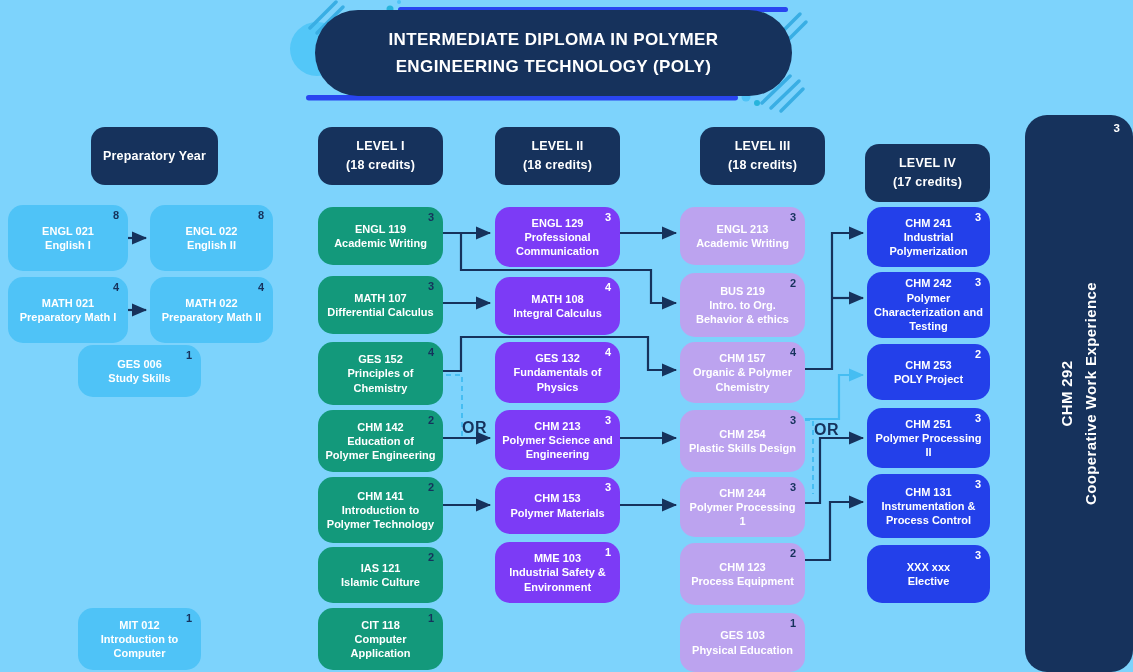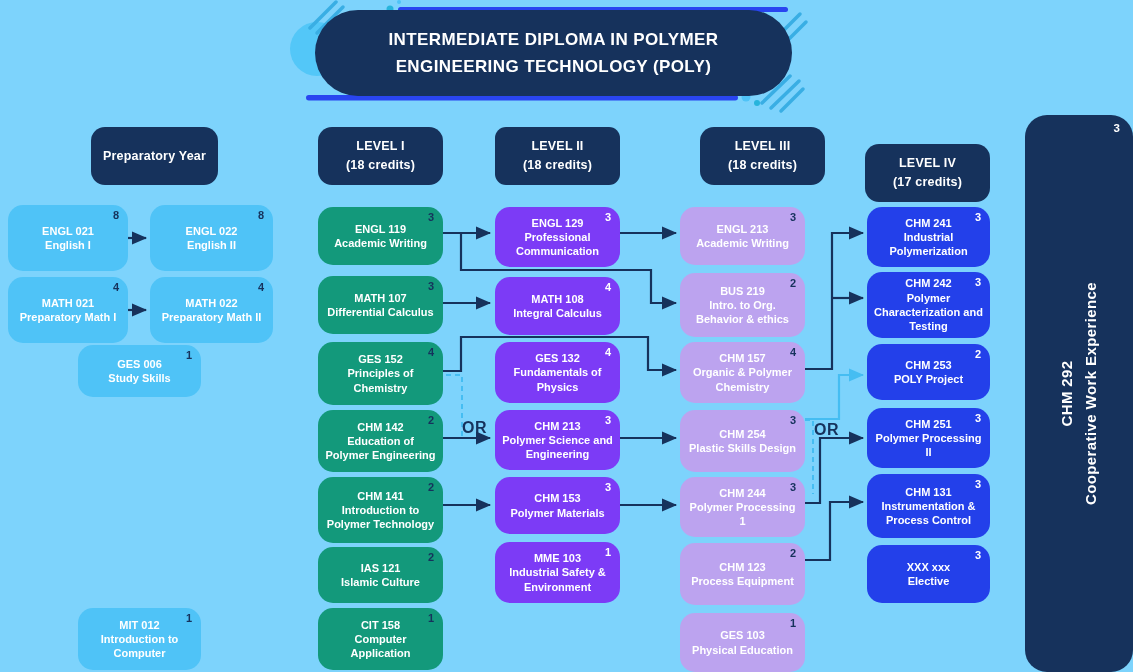--- a/index.html
+++ b/index.html
@@ -168,21 +168,21 @@
       <div>CHM 141</div>
       <div>Introduction to Polymer Technology</div>
     </div>
     <div class="course" style="background: rgb(19, 153, 123); left: 318px; top: 547px; width: 125px; height: 56px;">
       <span class="credit" style="color: rgb(22, 50, 92);">2</span>
       <div>IAS 121</div>
       <div>Islamic Culture</div>
     </div>
     <div class="course" style="background: rgb(19, 153, 123); left: 318px; top: 608px; width: 125px; height: 62px;">
       <span class="credit" style="color: rgb(22, 50, 92);">1</span>
-      <div>CIT 158</div>
+      <div>CIT 118</div>
       <div>Computer Application</div>
     </div>
     <div class="hdr" style="left: 495px; top: 127px; width: 125px; height: 58px; border-radius: 11px;">
       <div>LEVEL II</div>
       <div>(18 credits)</div>
     </div>
     <div class="course" style="background: rgb(124, 59, 246); left: 495px; top: 207px; width: 125px; height: 60px;">
       <span class="credit" style="color: rgb(255, 255, 255);">3</span>
       <div>ENGL 129</div>
       <div>Professional Communication</div>

